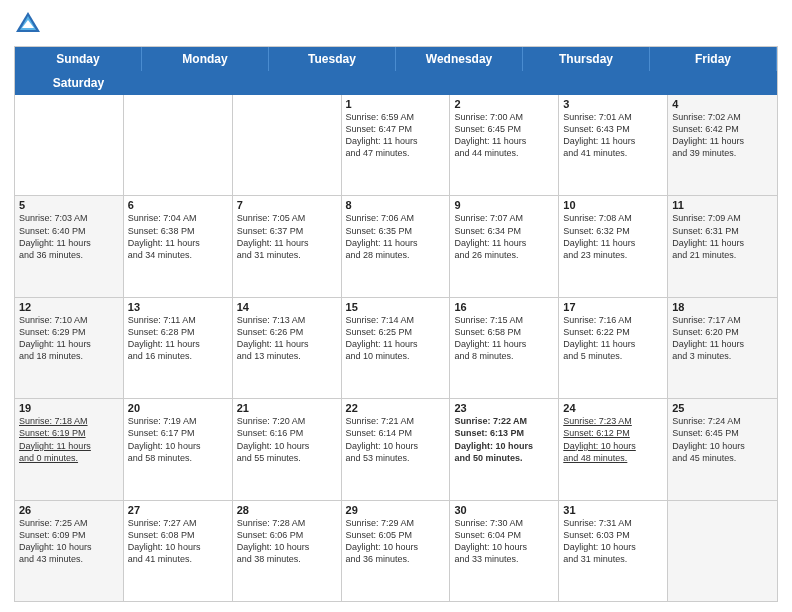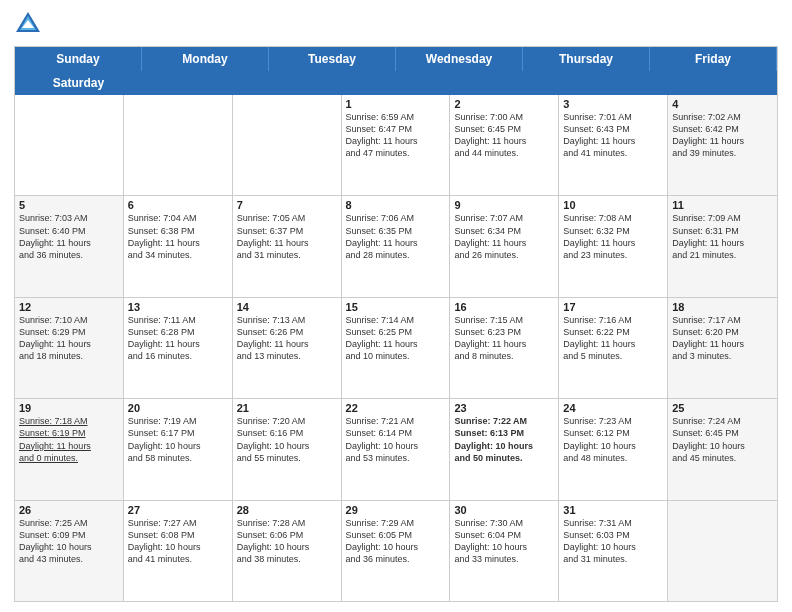--- a/index.html
+++ b/index.html
@@ -260,21 +260,21 @@
           <div class="cell">
             <div class="day-num">15</div>
             <div class="cell-text" style="white-space: pre-line;">Sunrise: 7:14 AM
 Sunset: 6:25 PM
 Daylight: 11 hours
 and 10 minutes.</div>
           </div>
           <div class="cell">
             <div class="day-num">16</div>
             <div class="cell-text" style="white-space: pre-line;">Sunrise: 7:15 AM
-Sunset: 6:23 PM
+Sunset: 6:58 PM
 Daylight: 11 hours
 and 8 minutes.</div>
           </div>
           <div class="cell">
             <div class="day-num">17</div>
             <div class="cell-text" style="white-space: pre-line;">Sunrise: 7:16 AM
 Sunset: 6:22 PM
 Daylight: 11 hours
 and 5 minutes.</div>
           </div>
@@ -317,21 +317,21 @@
           </div>
           <div class="cell">
             <div class="day-num">23</div>
             <div class="cell-text" style="white-space: pre-line; font-weight: bold;">Sunrise: 7:22 AM
 Sunset: 6:13 PM
 Daylight: 10 hours
 and 50 minutes.</div>
           </div>
           <div class="cell">
             <div class="day-num">24</div>
-            <div class="cell-text" style="white-space: pre-line;">Sunrise: 7:23 AM
+            <div class="cell-text" style="white-space: pre-line; text-decoration: underline;">Sunrise: 7:23 AM
 Sunset: 6:12 PM
 Daylight: 10 hours
 and 48 minutes.</div>
           </div>
           <div class="cell shaded">
             <div class="day-num">25</div>
             <div class="cell-text" style="white-space: pre-line;">Sunrise: 7:24 AM
 Sunset: 6:45 PM
 Daylight: 10 hours
 and 45 minutes.</div>

